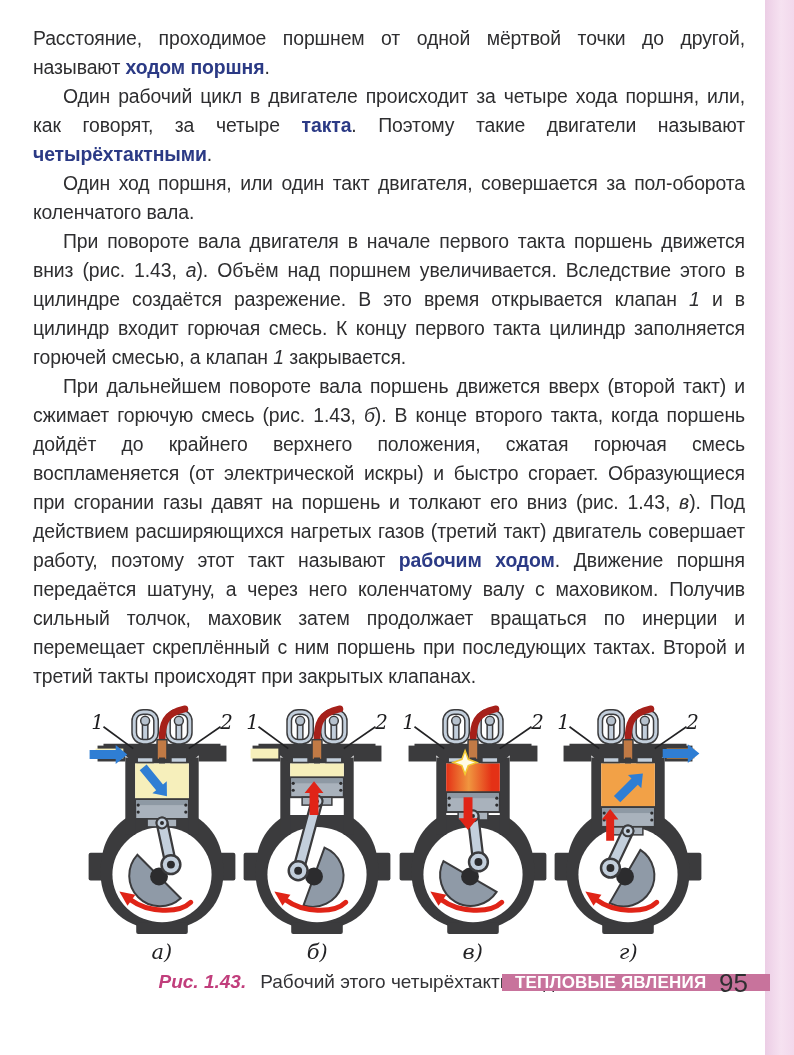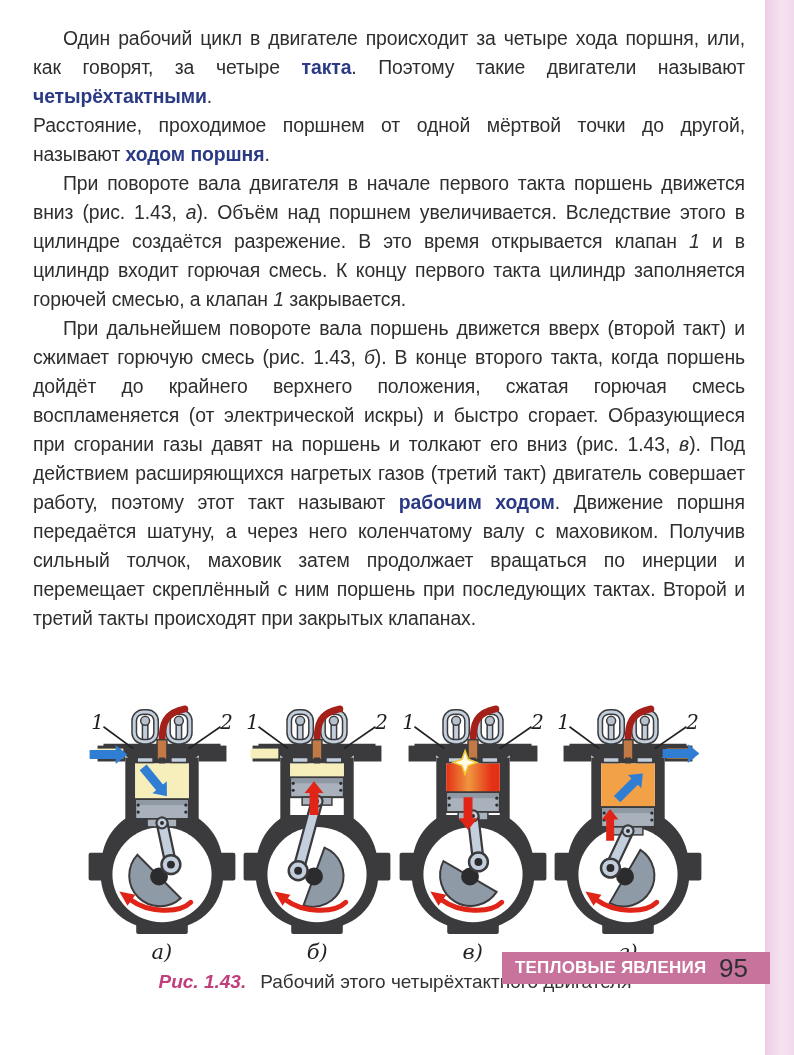--- a/index.html
+++ b/index.html
@@ -36,43 +36,44 @@
     font-style:italic;font-size:21px;color:#232325;
   }
   .caption{
     margin-top:7px;text-align:center;font-size:19px;color:#333336;
   }
   .caption .cap-label{
     color:var(--capmag,#c13e7c);font-weight:bold;font-style:italic;
     margin-right:14px;
   }
   .footer-bar{
-    position:absolute;left:502px;top:952px;width:268px;height:32px;
+    position:absolute;left:502px;top:974px;width:268px;height:17px;
     background:var(--bar,#c8739c);
     display:flex;align-items:center;justify-content:space-between;
     padding:0;box-sizing:border-box;
   }
   .footer-title{
     color:#ffffff;font-weight:bold;font-size:17px;letter-spacing:0.2px;
     padding-left:13px;
   }
   .footer-page{
     color:#2f2f31;font-size:26px;line-height:26px;
     padding-right:22px;font-family:"Liberation Sans",sans-serif;
   }
 </style>
 </head>
 <body>
 
 <div class="page" style="--text: #2e2e30; --term: #2b3a85; --capmag: #c13e7c; --bar: #c8739c;">
   <div class="side-strip"></div>
 
   <div class="content" id="paragraphs">
+      <p class="para"><span>Расстояние, проходимое поршнем от одной мёртвой точки до другой, называют </span><span class="term">ходом поршня</span><span>.</span></p>
       <p class="para indent"><span>Один рабочий цикл в двигателе происходит за четыре хода поршня, или, как говорят, за четыре </span><span class="term">такта</span><span>. Поэтому такие двигатели называют </span><span class="term">четырёхтактными</span><span>.</span></p>
-      <p class="para"><span>Расстояние, проходимое поршнем от одной мёртвой точки до другой, называют </span><span class="term">ходом поршня</span><span>.</span></p>
+      <p class="para indent"><span>Один ход поршня, или один такт двигателя, совершается за пол-оборота коленчатого вала.</span></p>
       <p class="para indent"><span>При повороте вала двигателя в начале первого такта поршень движется вниз (рис. 1.43, </span><span class="it">а</span><span>). Объём над поршнем увеличивается. Вследствие этого в цилиндре создаётся разрежение. В это время открывается клапан </span><span class="it">1</span><span> и в цилиндр входит горючая смесь. К концу первого такта цилиндр заполняется горючей смесью, а клапан </span><span class="it">1</span><span> закрывается.</span></p>
       <p class="para indent"><span>При дальнейшем повороте вала поршень движется вверх (второй такт) и сжимает горючую смесь (рис. 1.43, </span><span class="it">б</span><span>). В конце второго такта, когда поршень дойдёт до крайнего верхнего положения, сжатая горючая смесь воспламеняется (от электрической искры) и быстро сгорает. Образующиеся при сгорании газы давят на поршень и толкают его вниз (рис. 1.43, </span><span class="it">в</span><span>). Под действием расширяющихся нагретых газов (третий такт) двигатель совершает работу, поэтому этот такт называют </span><span class="term">рабочим ходом</span><span>. Движение поршня передаётся шатуну, а через него коленчатому валу с маховиком. Получив сильный толчок, маховик затем продолжает вращаться по инерции и перемещает скреплённый с ним поршень при последующих тактах. Второй и третий такты происходят при закрытых клапанах.</span></p>
     </div>
 
   <div class="figure">
     <div class="engines-row" id="engines">
         <div class="engine-slot">
           <svg viewBox="0 0 150 240" width="150" height="238">
             <defs>
               <linearGradient id="burnGrad" x1="0" y1="0" x2="1" y2="0">

